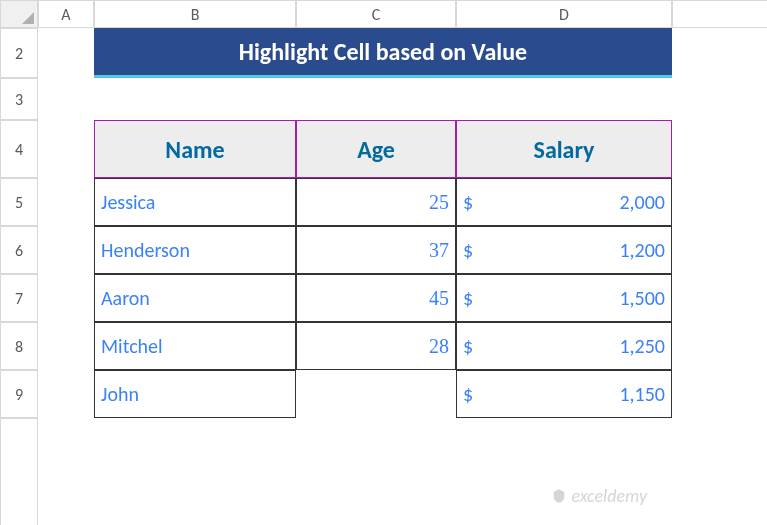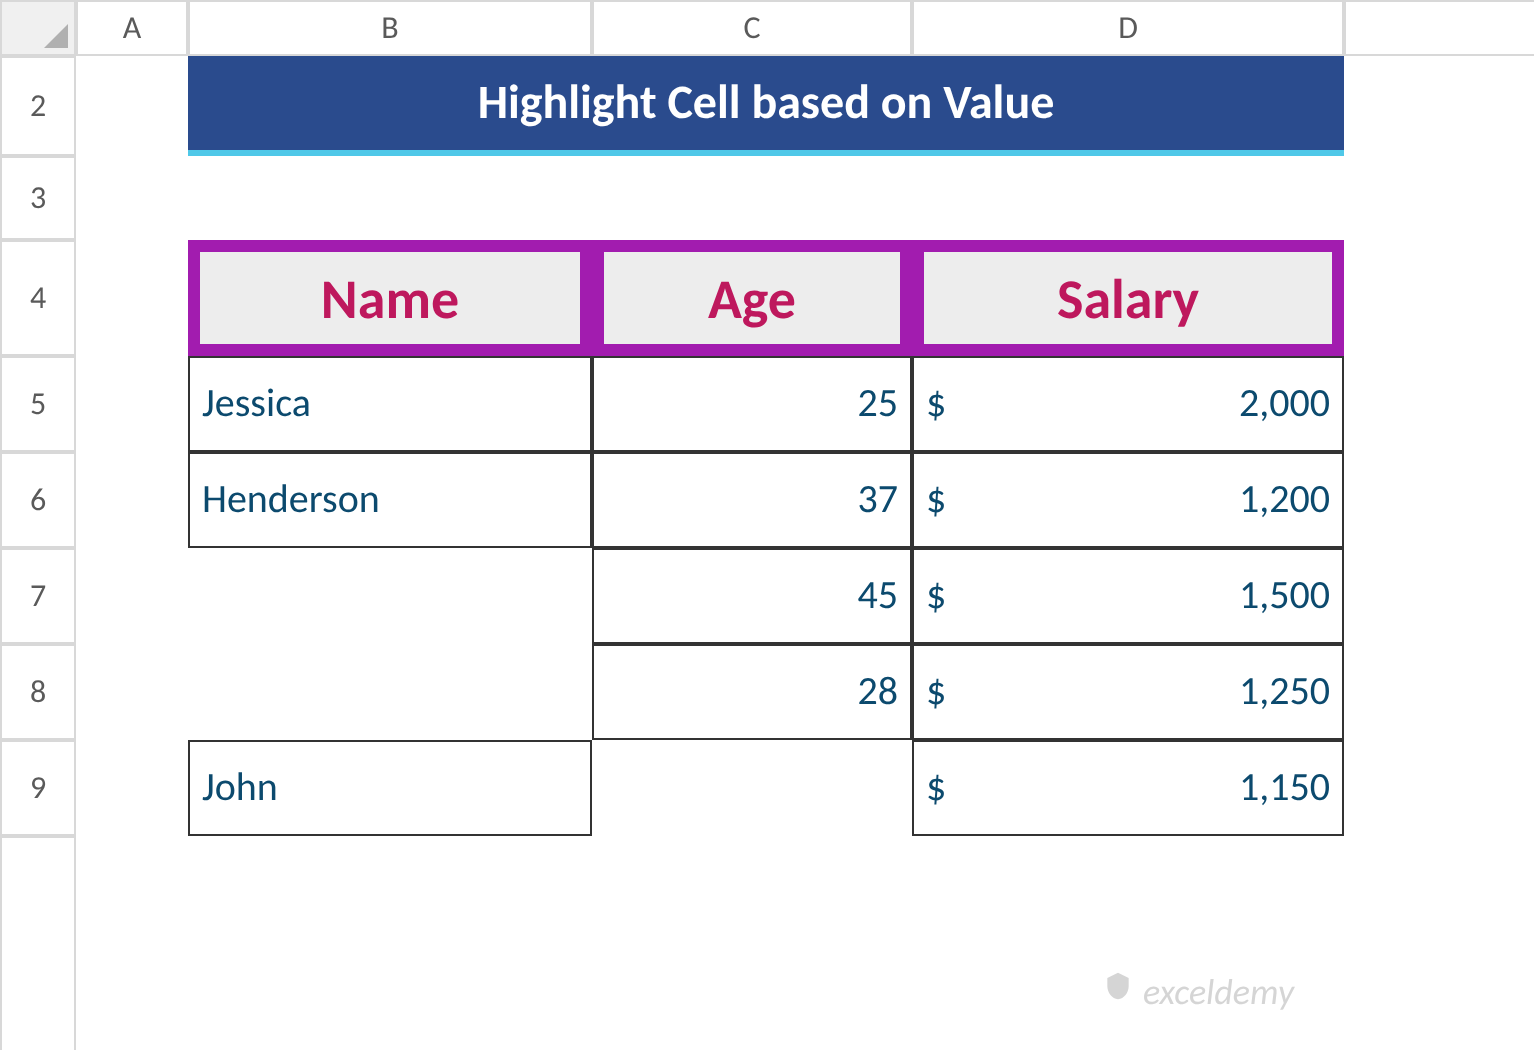--- a/index.html
+++ b/index.html
@@ -57,54 +57,56 @@
       color: #ffffff;
       font-size: 24px;
       font-weight: bold;
       display: flex;
       align-items: center;
       justify-content: center;
       border-bottom: 3px solid #4fc8e8;
     }
     .data-header {
       background: #ededed;
-      color: #be185d;
+      color: #0369a1;
       font-weight: bold;
-      font-size: 28px;
+      font-size: 24px;
       display: flex;
       align-items: center;
       justify-content: center;
-      border: 6px solid #a21caf;
+      border: 1px solid #a21caf;
     }
     .data-cell {
       background: #ffffff;
       font-size: 20px;
-      color: #0c4a6e;
+      color: #3b82f6;
       display: flex;
       align-items: center;
       padding: 0 6px;
       border: 1px solid #333;
     }
     .data-cell.left-align {
       justify-content: flex-start;
     }
     .data-cell.right-align {
       justify-content: flex-end;
+      font-family: Liberation Serif, serif;
     }
     .salary-cell {
       justify-content: space-between;
     }
     .watermark {
       position: absolute;
       bottom: 18px;
       right: 120px;
       color: #d5d5d5;
       font-size: 18px;
       font-style: italic;
       display: flex;
+      align-items: center;
       gap: 4px;
     }
     .watermark-icon {
       width: 16px;
       height: 16px;
     }
   </style>
 </head>
 <body>
 
@@ -158,28 +160,30 @@
   <div class="cell" style="grid-column:2;grid-row:6;"></div>
   <div class="data-cell left-align" style="grid-column:3;grid-row:6;">Henderson</div>
   <div class="data-cell right-align" style="grid-column:4;grid-row:6;">37</div>
   <div class="data-cell salary-cell" style="grid-column:5;grid-row:6;">
     <span>$</span>
     <span>1,200</span>
   </div>
   <div class="cell" style="grid-column:6;grid-row:6;"></div>
 
   <div class="cell" style="grid-column:2;grid-row:7;"></div>
+  <div class="data-cell left-align" style="grid-column:3;grid-row:7;">Aaron</div>
   <div class="data-cell right-align" style="grid-column:4;grid-row:7;">45</div>
   <div class="data-cell salary-cell" style="grid-column:5;grid-row:7;">
     <span>$</span>
     <span>1,500</span>
   </div>
   <div class="cell" style="grid-column:6;grid-row:7;"></div>
 
   <div class="cell" style="grid-column:2;grid-row:8;"></div>
+  <div class="data-cell left-align" style="grid-column:3;grid-row:8;">Mitchel</div>
   <div class="data-cell right-align" style="grid-column:4;grid-row:8;text-align:right;">28</div>
   <div class="data-cell salary-cell" style="grid-column:5;grid-row:8;">
     <span>$</span>
     <span>1,250</span>
   </div>
   <div class="cell" style="grid-column:6;grid-row:8;"></div>
 
   <div class="cell" style="grid-column:2;grid-row:9;"></div>
   <div class="data-cell left-align" style="grid-column:3;grid-row:9;">John</div>
   <div class="data-cell salary-cell" style="grid-column:5;grid-row:9;">

